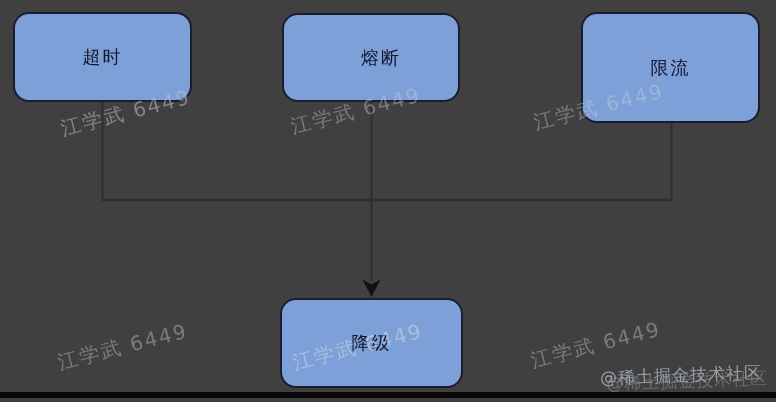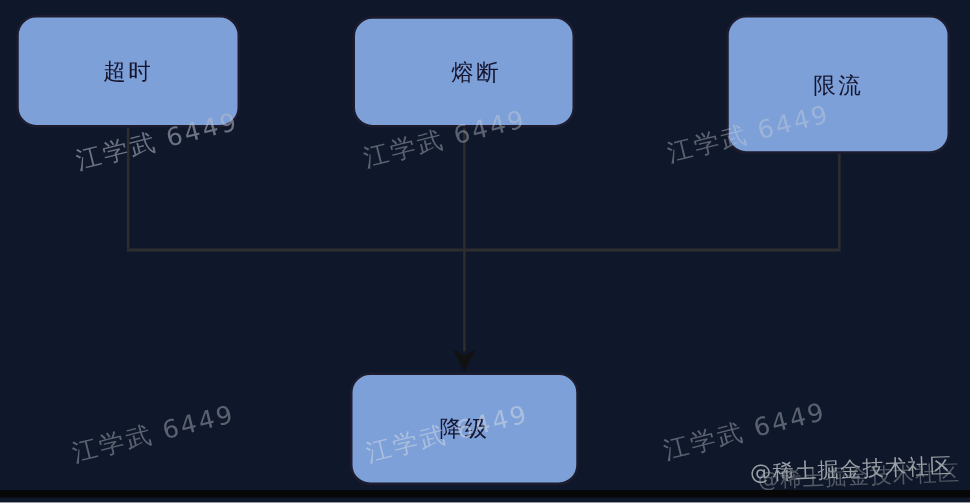--- a/index.html
+++ b/index.html
@@ -4,21 +4,21 @@
 <style>
   html, body {
     margin: 0;
     padding: 0;
     background: #ffffff;
   }
   .stage {
     position: relative;
     width: 776px;
     height: 402px;
-    background: #0f172a;
+    background: #404040;
     overflow: hidden;
     font-family: "DejaVu Sans", "Liberation Sans", sans-serif;
   }
   .connectors {
     position: absolute;
     left: 0;
     top: 0;
     z-index: 2;
   }
   .node {

